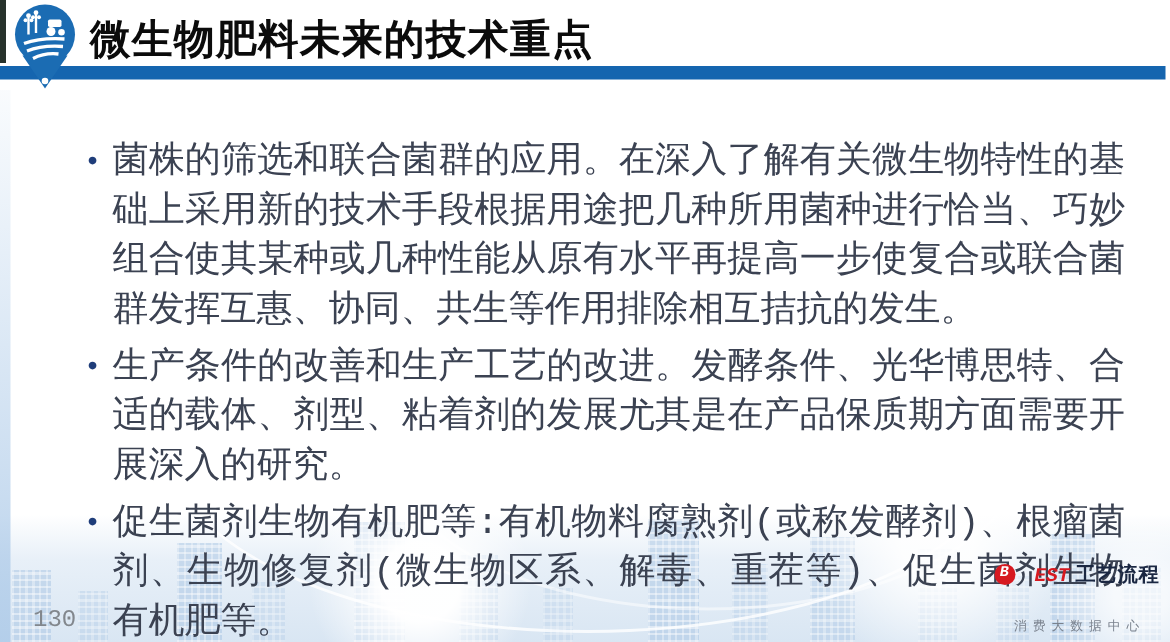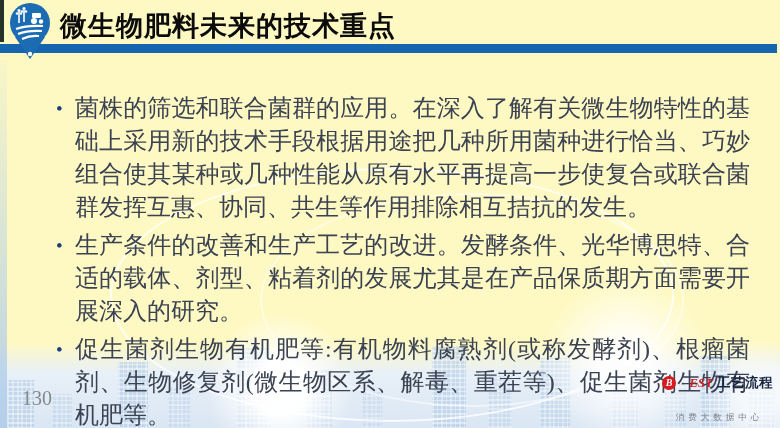--- a/index.html
+++ b/index.html
@@ -1,18 +1,18 @@
 <!DOCTYPE html>
 <html><head>
 <meta charset="utf-8">
 <style>
   html,body{margin:0;padding:0;background:#888;}
   .slide{
-    position:relative;width:780px;height:428px;background:#fef9c3;overflow:hidden;
-    font-family:Liberation Serif, serif;
+    position:relative;width:780px;height:428px;background:#ffffff;overflow:hidden;
+    font-family:Liberation Mono, monospace;
   }
   
   .edge-strip{position:absolute;left:0;top:0;width:4px;height:42px;background:#27322b;}
   .header-bar{position:absolute;left:0;top:44px;width:777px;height:9px;background:#1565AF;}
   .pin{position:absolute;left:5px;top:1px;z-index:3;}
   .title{
     position:absolute;left:60px;top:8px;margin:0;z-index:2;
     font-size:27px;font-weight:800;color:#0b0b0b;letter-spacing:1px;white-space:nowrap;
   }
   
@@ -62,22 +62,22 @@
     position:absolute;left:110px;top:-175px;width:560px;height:250px;border-radius:50%;
     border:2px solid rgba(255,255,255,.8);
   }
   .swoosh.s2{left:260px;top:-150px;width:420px;height:210px;border-color:rgba(255,255,255,.5);}
   .left-fade{
     position:absolute;left:0;top:60px;bottom:0;width:7px;z-index:1;
     background:linear-gradient(180deg,rgba(199,220,240,.1) 0%,rgba(176,204,233,.9) 100%);
   }
   
   .page-number{
-    position:absolute;left:22px;bottom:18px;z-index:2;
-    color:#82878d;font-size:20px;font-weight:500;
+    position:absolute;left:22px;bottom:6px;z-index:2;
+    color:#82878d;font-size:16px;font-weight:500;
   }
   .brand{position:absolute;right:7px;bottom:4px;z-index:2;text-align:center;}
   .brand-row{display:flex;align-items:center;justify-content:flex-end;}
   .brand-b{
     width:14px;height:14px;border-radius:50%;background:#D71920;color:#fff;
     font-weight:800;font-style:italic;font-size:10px;line-height:14px;text-align:center;
     flex:0 0 14px;
   }
   .brand-est{color:#D71920;font-weight:800;font-style:italic;font-size:13px;margin-left:13px;}
   .brand-name{color:#1A2742;font-weight:800;font-size:13.5px;margin-left:4px;letter-spacing:.5px;}

